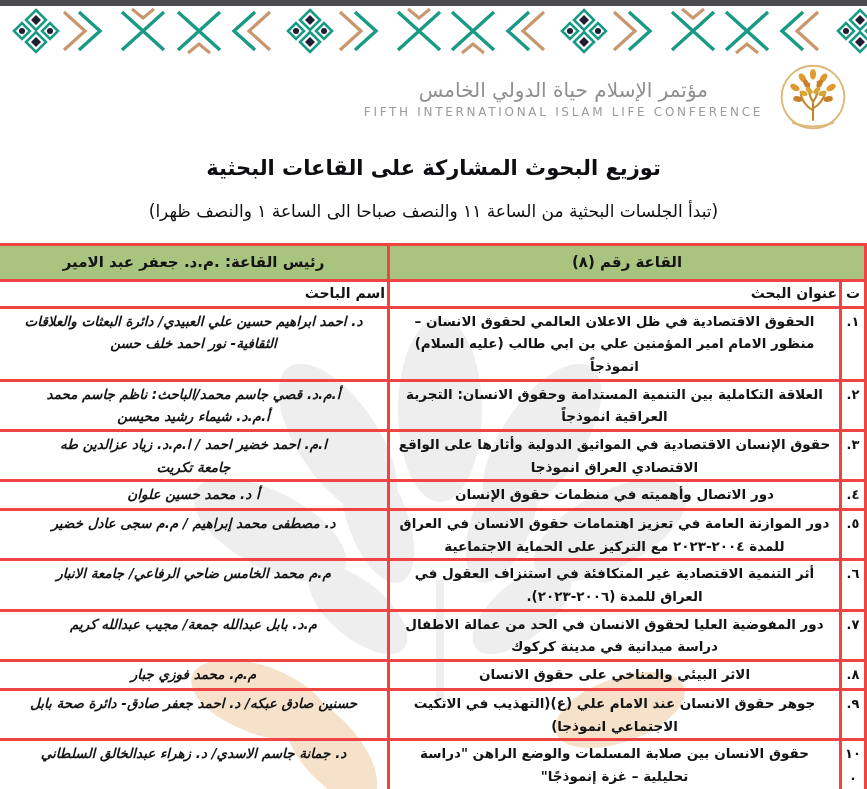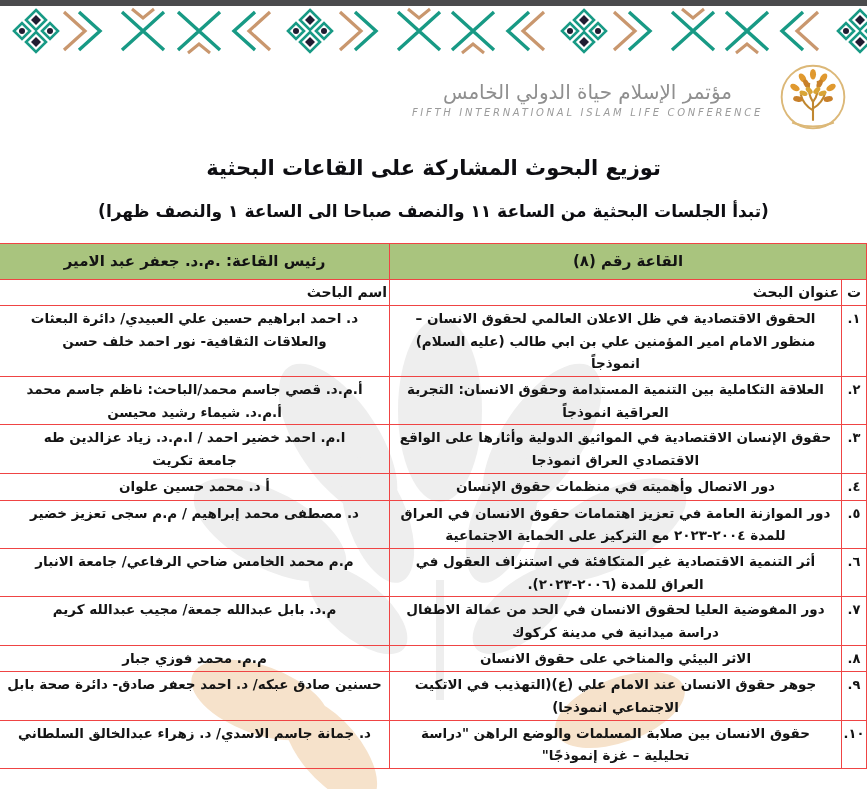--- a/index.html
+++ b/index.html
@@ -7,40 +7,40 @@
               font-family:"DejaVu Sans", sans-serif; }
   .page { position:relative; width:867px; height:553px; direction:rtl; }
 
   .topbar { position:absolute; top:0; left:0; width:867px; height:6px; background:#4b4b4d; }
   .band { position:absolute; top:7px; left:0; width:867px; height:48px; }
 
   .brand { position:absolute; top:60px; right:16px; display:flex; align-items:center; gap:12px; height:76px; }
   .brand-logo { width:76px; height:76px; flex:0 0 auto; }
   .brand-text { text-align:center; }
   .brand-ar { font-size:20px; color:#8f8f8f; letter-spacing:0; line-height:1.3; }
-  .brand-en { font-size:10px; color:#9b9b9b; letter-spacing:2.7px; direction:ltr; margin-top:2px;font-style:italic; }
+  .brand-en { font-size:12px; color:#9b9b9b; letter-spacing:2.7px; direction:ltr; margin-top:2px; }
 
   .main-title { position:absolute; top:156px; left:0; width:867px; text-align:center;
                 font-size:21px; font-weight:bold; color:#0e0e12; }
   .sub-title  { position:absolute; top:201px; left:0; width:867px; text-align:center;
-                font-size:17px; font-weight:bold; color:#0e0e12; }
+                font-size:17px; font-weight:normal; color:#0e0e12; }
 
   .watermark { position:absolute; top:280px; left:120px; z-index:0; pointer-events:none; }
 
   .tablewrap { position:absolute; top:243px; left:0; width:867px; z-index:1; }
   table { width:867px; border-collapse:collapse; table-layout:fixed; background:transparent; }
-  td { border:1px solid #ef4444; font-weight:bold; color:#141414; font-size:13.5px;
+  td { border:3px solid #ef4444; font-weight:bold; color:#141414; font-size:13.5px;
        line-height:1.68; padding:1px 7px; vertical-align:top; word-wrap:break-word; }
   tr.hall-row td { background:#a9c47e; text-align:center; vertical-align:middle;
                    font-size:15px; height:36px; padding:2px 6px; }
   tr.col-row td { height:26px; font-size:14px; vertical-align:middle; padding:0 2px; text-align:right; }
   tr.col-row td.num { text-align:center; padding:0 1px; }
   td.num { text-align:center; padding:2px 1px; font-size:13px; }
   td.title-cell { text-align:center; }
-  td.res-cell { text-align:center; white-space:pre-line; }
+  td.res-cell { text-align:center; white-space:pre-line;font-style:italic; }
 </style>
 </head>
 <body>
 
 <div class="page">
 
   <div class="topbar"></div>
 
   <svg class="band" viewBox="0 0 867 48" xmlns="http://www.w3.org/2000/svg">
     <defs>
@@ -182,21 +182,21 @@
 جامعة تكريت</td>
         </tr>
         <tr>
           <td class="num">٤.</td>
           <td class="title-cell">دور الاتصال وأهميته في منظمات حقوق الإنسان</td>
           <td class="res-cell">أ د. محمد حسين علوان</td>
         </tr>
         <tr>
           <td class="num">٥.</td>
           <td class="title-cell">دور الموازنة العامة في تعزيز اهتمامات حقوق الانسان في العراق للمدة ٢٠٠٤-٢٠٢٣ مع التركيز على الحماية الاجتماعية</td>
-          <td class="res-cell">د. مصطفى محمد إبراهيم / م.م سجى تعزيز خضير</td>
+          <td class="res-cell">د. مصطفى محمد إبراهيم / م.م سجى عادل خضير</td>
         </tr>
         <tr>
           <td class="num">٦.</td>
           <td class="title-cell">أثر التنمية الاقتصادية غير المتكافئة في استنزاف العقول في العراق للمدة (٢٠٠٦-٢٠٢٣).</td>
           <td class="res-cell">م.م محمد الخامس ضاحي الرفاعي/ جامعة الانبار</td>
         </tr>
         <tr>
           <td class="num">٧.</td>
           <td class="title-cell">دور المفوضية العليا لحقوق الانسان في الحد من عمالة الاطفال دراسة ميدانية في مدينة كركوك</td>
           <td class="res-cell">م.د. بابل عبدالله جمعة/ مجيب عبدالله كريم</td>

